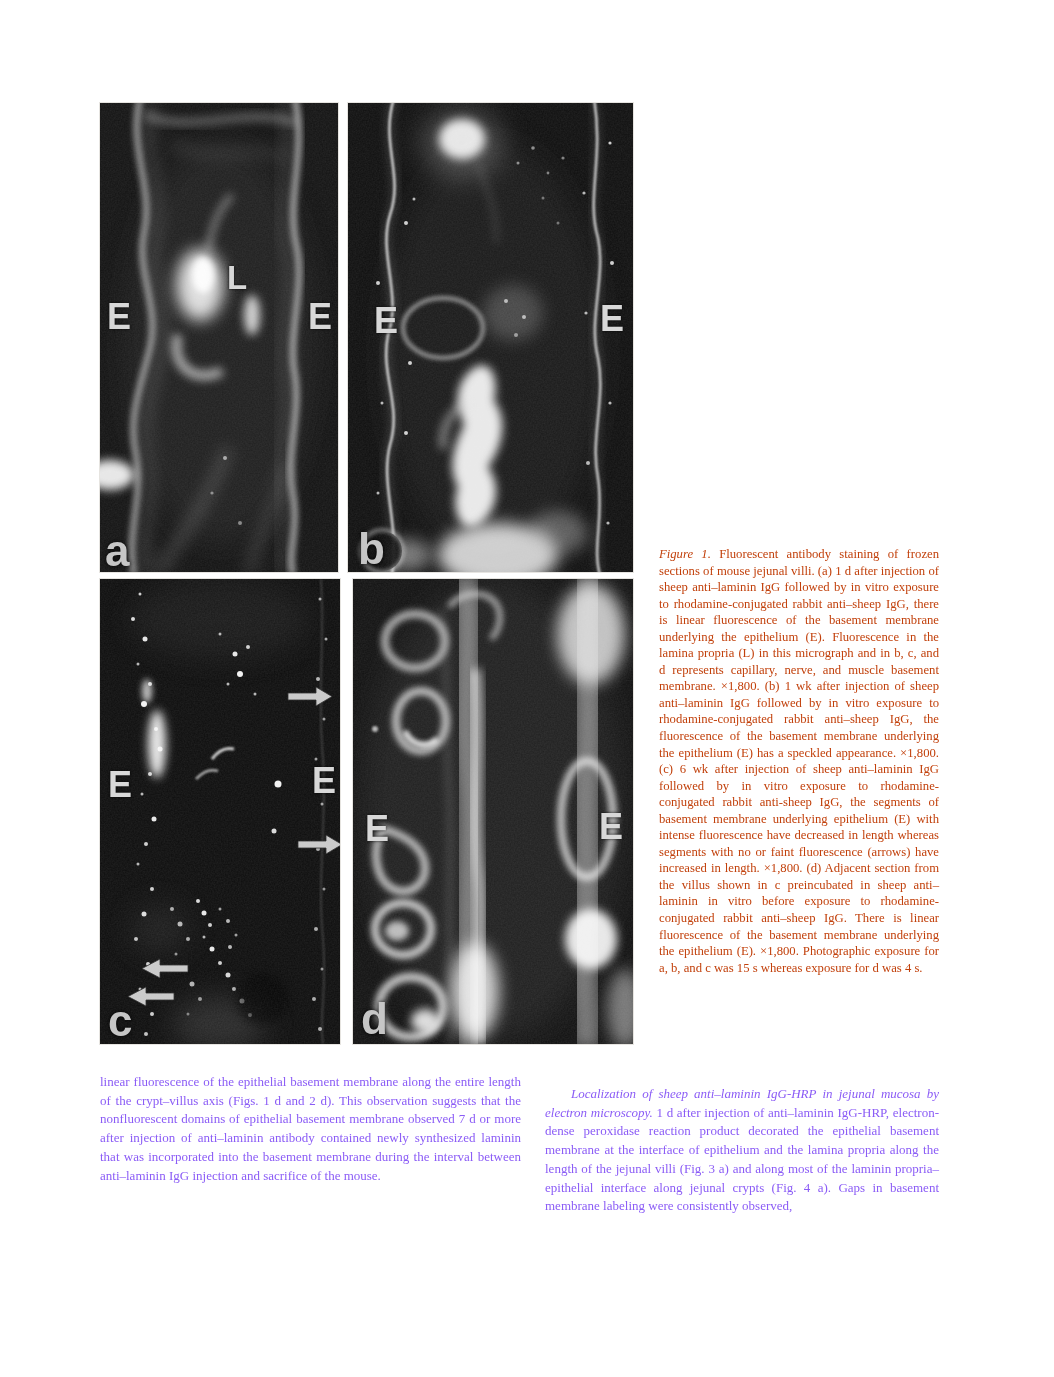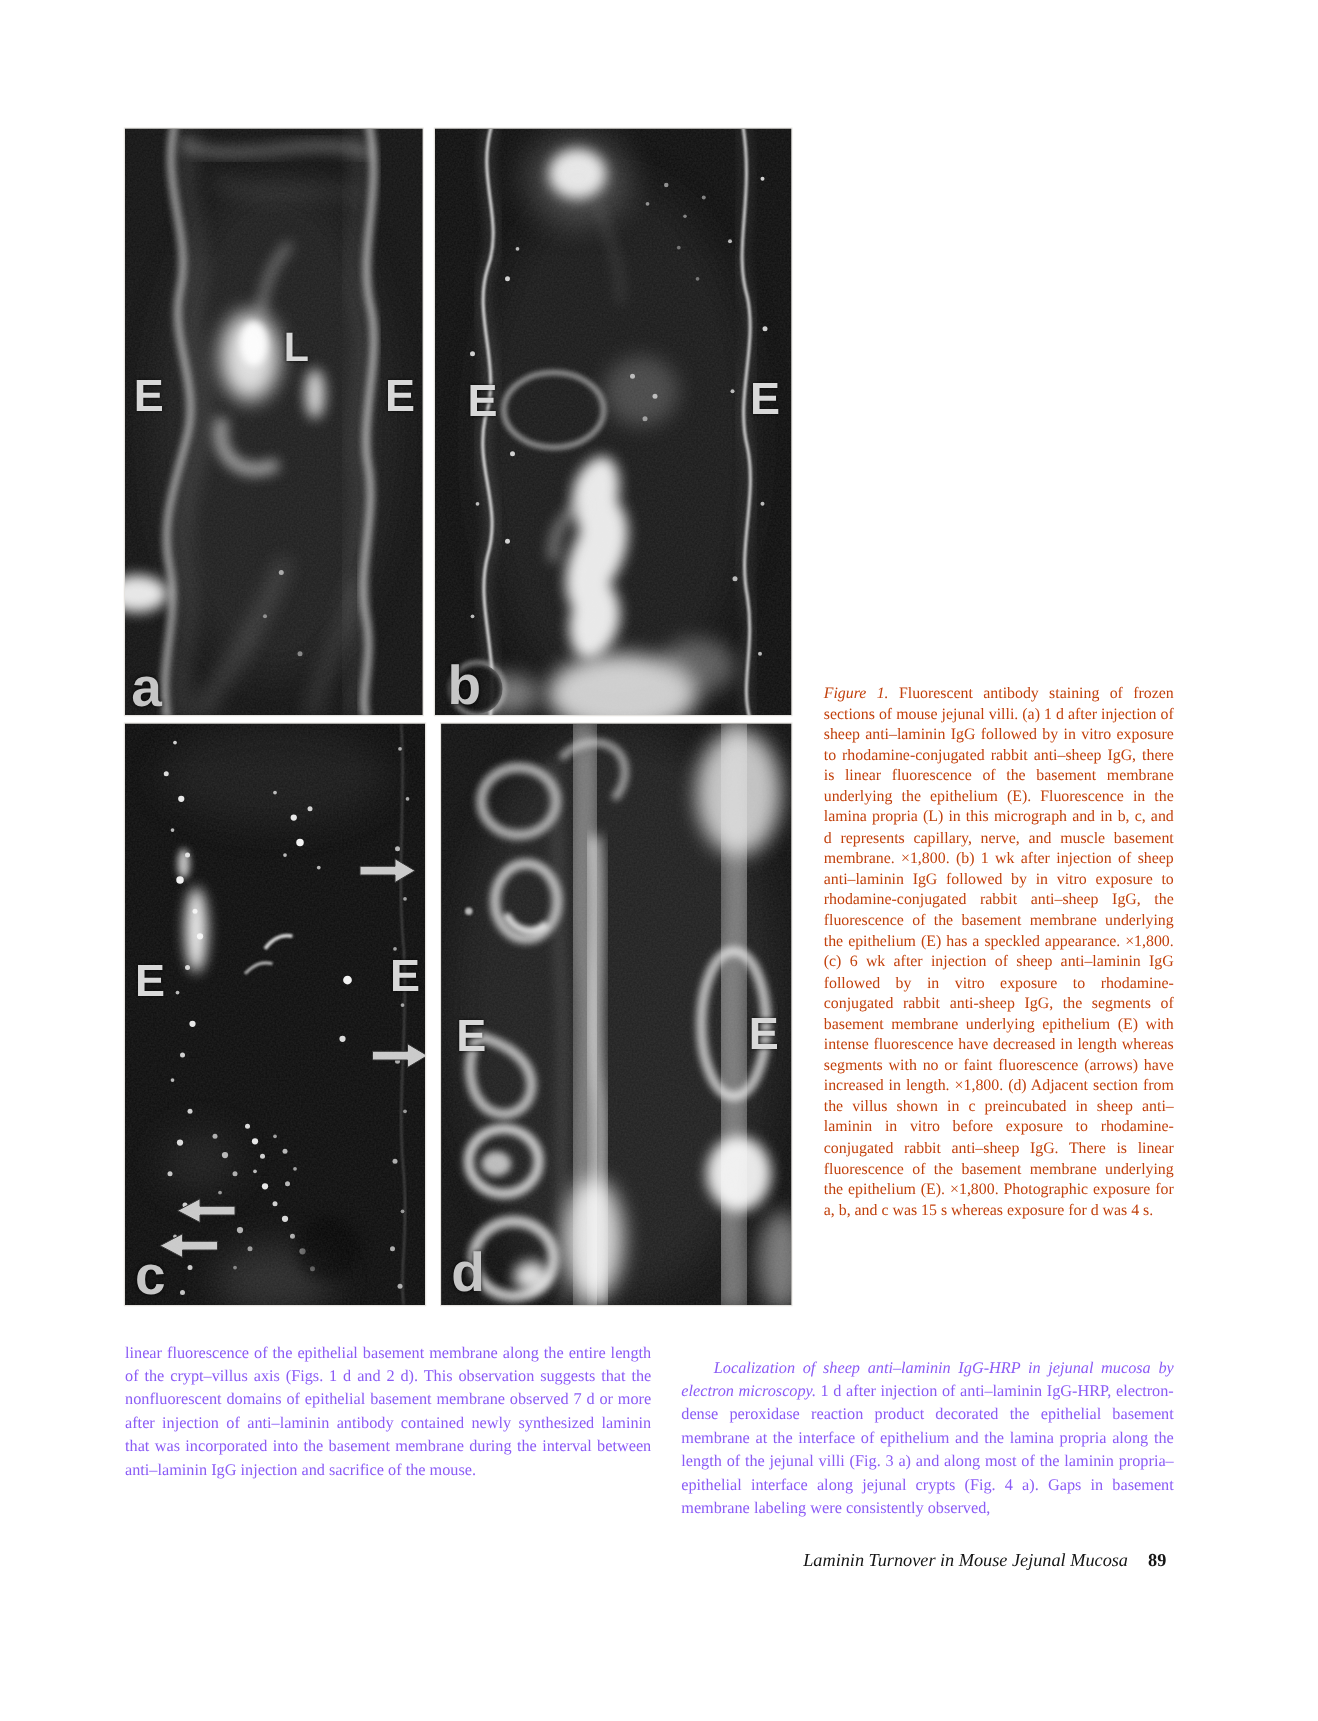--- a/index.html
+++ b/index.html
@@ -291,17 +291,14 @@
   <div class="caption"><span class="lead">Figure 1.</span><span> Fluorescent antibody staining of frozen sections of mouse jejunal villi. (a) 1 d after injection of sheep anti–laminin IgG followed by in vitro exposure to rhodamine-conjugated rabbit anti–sheep IgG, there is linear fluorescence of the basement membrane underlying the epithelium (E). Fluorescence in the lamina propria (L) in this micrograph and in b, c, and d represents capillary, nerve, and muscle basement membrane. ×1,800. (b) 1 wk after injection of sheep anti–laminin IgG followed by in vitro exposure to rhodamine-conjugated rabbit anti–sheep IgG, the fluorescence of the basement membrane underlying the epithelium (E) has a speckled appearance. ×1,800. (c) 6 wk after injection of sheep anti–laminin IgG followed by in vitro exposure to rhodamine-conjugated rabbit anti-sheep IgG, the segments of basement membrane underlying epithelium (E) with intense fluorescence have decreased in length whereas segments with no or faint fluorescence (arrows) have increased in length. ×1,800. (d) Adjacent section from the villus shown in c preincubated in sheep anti–laminin in vitro before exposure to rhodamine-conjugated rabbit anti–sheep IgG. There is linear fluorescence of the basement membrane underlying the epithelium (E). ×1,800. Photographic exposure for a, b, and c was 15 s whereas exposure for d was 4 s.</span></div>
 
   <div class="bodycol col-left">
     <p>linear fluorescence of the epithelial basement membrane along the entire length of the crypt–villus axis (Figs. 1 d and 2 d). This observation suggests that the nonfluorescent domains of epithelial basement membrane observed 7 d or more after injection of anti–laminin antibody contained newly synthesized laminin that was incorporated into the basement membrane during the interval between anti–laminin IgG injection and sacrifice of the mouse.</p>
   </div>
 
   <div class="bodycol col-right">
     <p><span class="lead-italic">Localization of sheep anti–laminin IgG-HRP in jejunal mucosa by electron microscopy.</span><span> 1 d after injection of anti–laminin IgG-HRP, electron-dense peroxidase reaction product decorated the epithelial basement membrane at the interface of epithelium and the lamina propria along the length of the jejunal villi (Fig. 3 a) and along most of the laminin propria–epithelial interface along jejunal crypts (Fig. 4 a). Gaps in basement membrane labeling were consistently observed,</span></p>
   </div>
 
-  <div class="footer">
-    <span class="running">Laminin Turnover in Mouse Jejunal Mucosa</span><span class="pageno">89</span>
-  </div>
 
 </div>
 
 </body></html>

